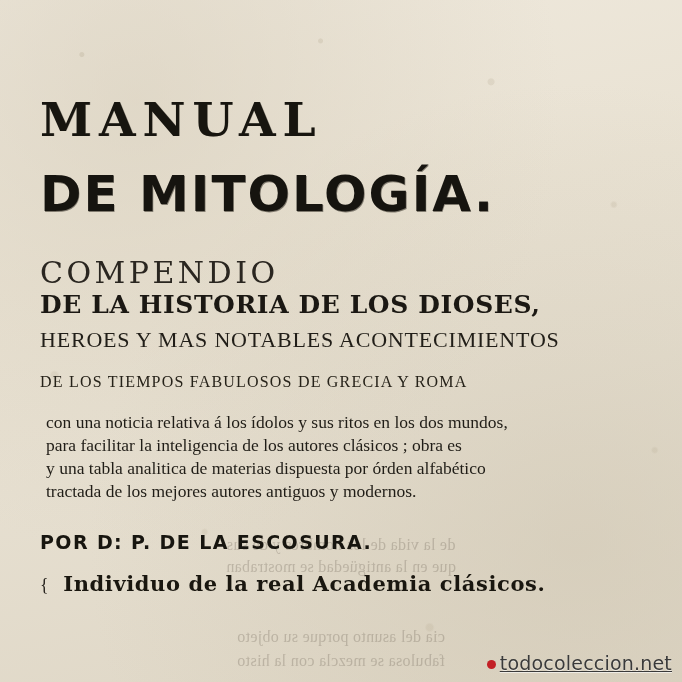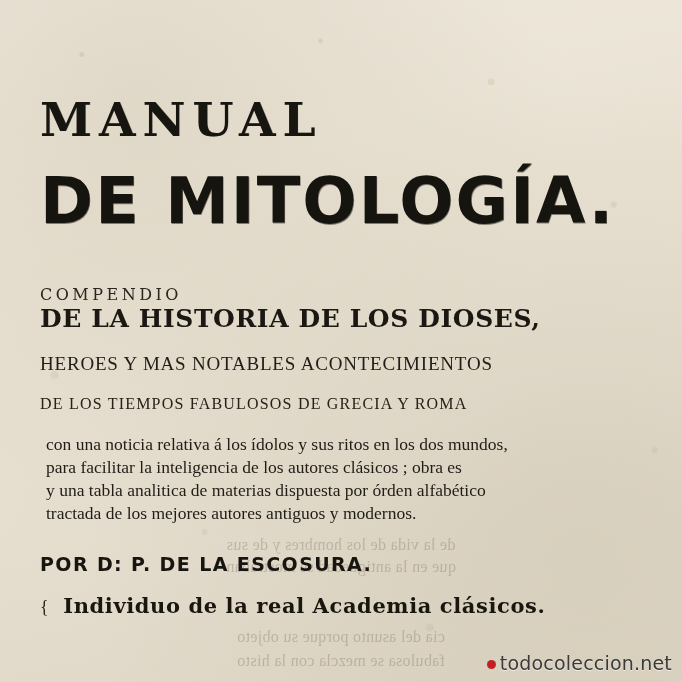--- a/index.html
+++ b/index.html
@@ -69,44 +69,44 @@
     font-size: 47px;
     letter-spacing: 7px;
     line-height: 1;
     color: #17150f;
     text-shadow: 0.4px 0.4px 0 rgba(40,35,25,0.35);
   }
   .t-mitologia {
     margin-top: 26px;
     font-family: "DejaVu Sans", sans-serif;
     font-weight: 700;
-    font-size: 64px;
+    font-size: 50px;
     letter-spacing: 2px;
     line-height: 1;
     color: #16140f;
     text-shadow: 0.6px 0.5px 0 rgba(30,26,18,0.5);
   }
   .t-compendio {
-    margin-top: 52px;
-    font-family: "DejaVu Serif", serif;
-    font-size: 16px;
+    margin-top: 36px;
+    font-family: "DejaVu Serif", serif;
+    font-size: 30px;
     letter-spacing: 3.5px;
     color: #2a2620;
   }
   .t-historia {
     font-family: "DejaVu Serif", serif;
     font-weight: 700;
     font-size: 25px;
     letter-spacing: 0.6px;
     color: #1b1813;
   }
   .t-heroes {
-    margin-top: 20px;
-    font-family: "Liberation Serif", serif;
-    font-size: 19px;
+    margin-top: 8px;
+    font-family: "Liberation Serif", serif;
+    font-size: 22px;
     letter-spacing: 0.8px;
     color: #211e18;
   }
   .t-tiempos {
     margin-top: 20px;
     font-family: "Liberation Serif", serif;
     font-size: 16px;
     letter-spacing: 1.2px;
     color: #262219;
   }
@@ -146,20 +146,21 @@
   .watermark {
     position: absolute;
     right: 10px;
     bottom: 8px;
     z-index: 5;
     font-family: "DejaVu Sans", sans-serif;
     font-size: 19px;
     letter-spacing: 0.2px;
     color: #3a3a3a;
     text-shadow: 0 1px 0 rgba(255,255,255,0.6);
+    text-decoration: underline;
   }
   .watermark .dot {
     display: inline-block;
     width: 9px;
     height: 9px;
     border-radius: 50%;
     background: #c32026;
     margin-right: 4px;
     vertical-align: 1px;
   }

